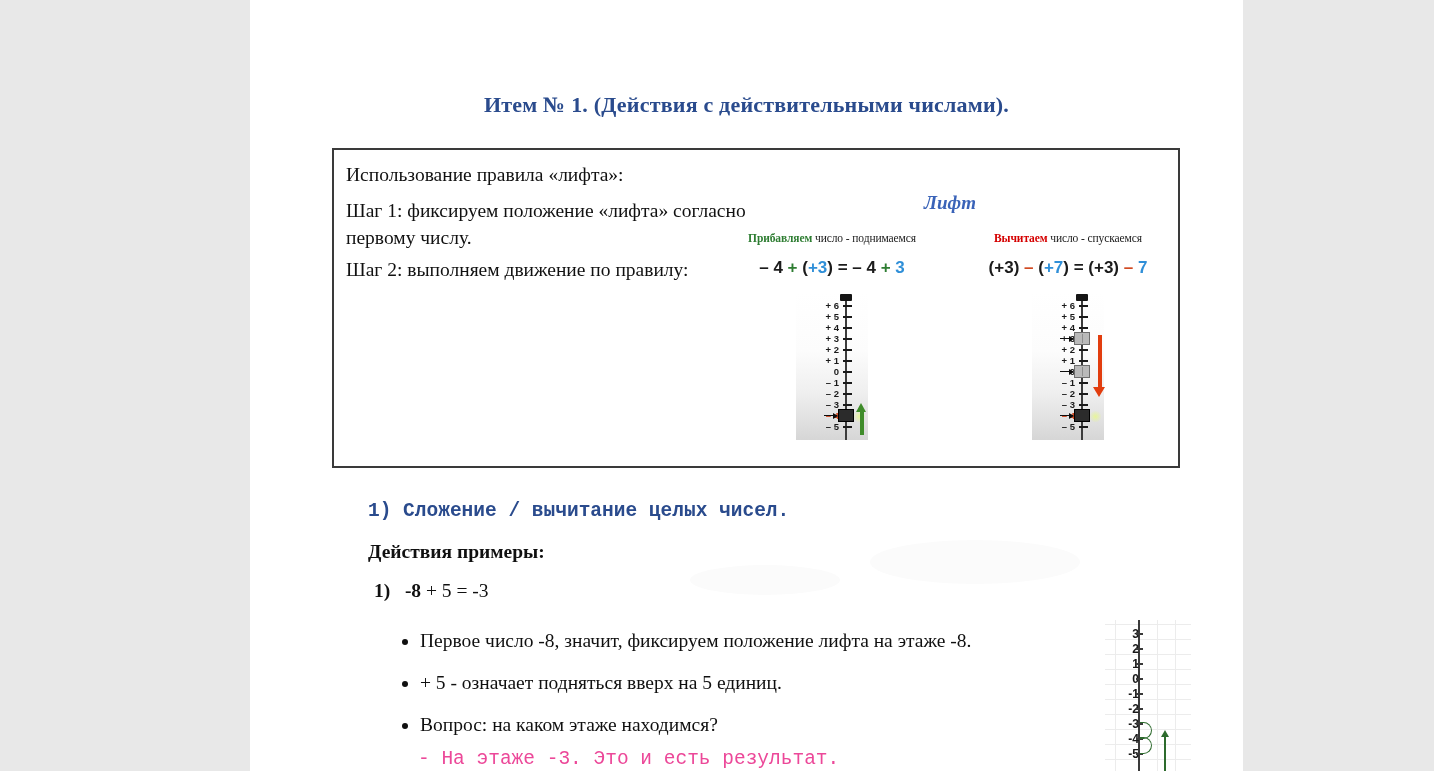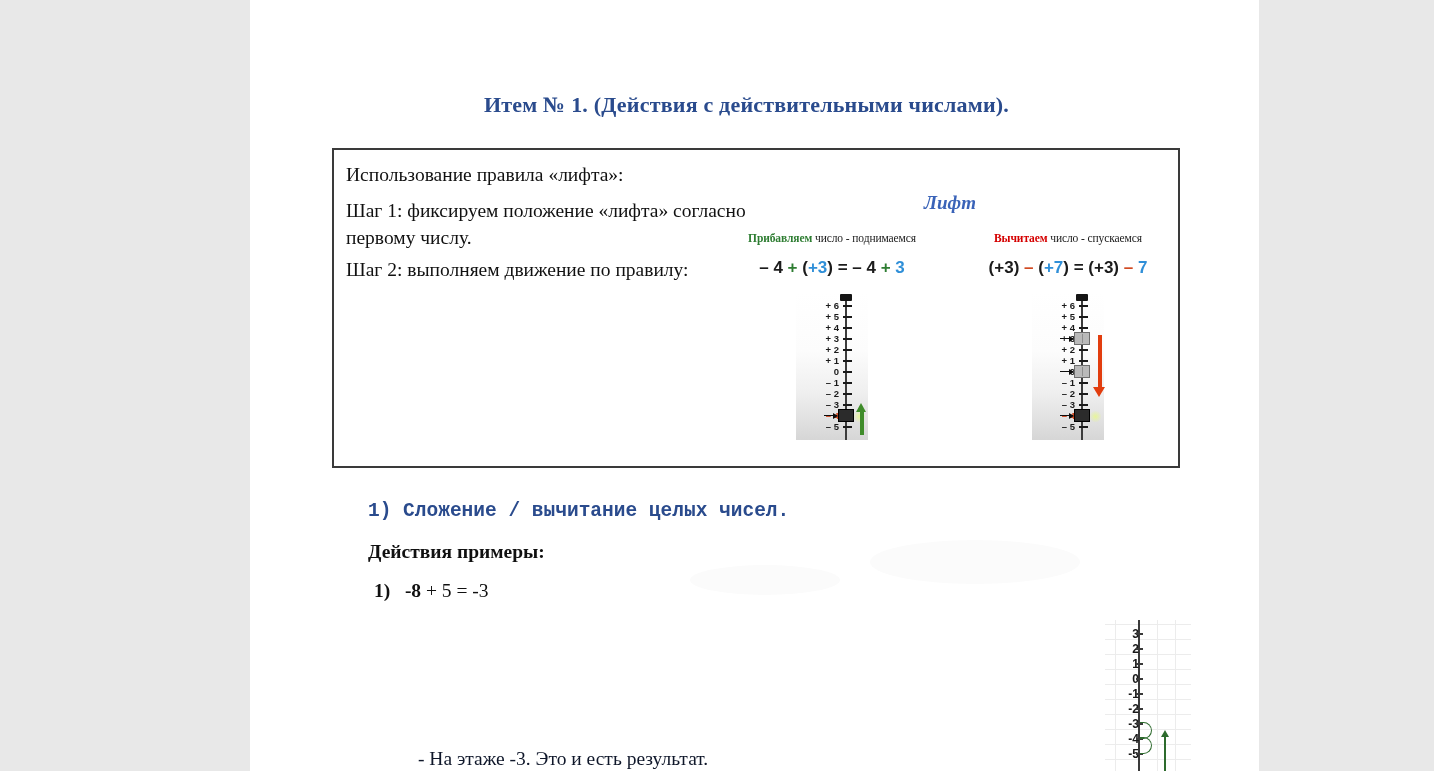--- a/index.html
+++ b/index.html
@@ -19,21 +19,20 @@
     height: 771px;
   }
   #page {
     position: absolute;
     left: 250px;
     top: 0;
     width: 993px;
     height: 771px;
     background: #ffffff;
     overflow: hidden;
-    padding-left: 16px;
   }
 
   
   .wm {
     position: absolute;
     background: #fbfbfb;
     border-radius: 50%;
     pointer-events: none;
   }
 
@@ -302,23 +301,23 @@
     font-family: "Liberation Serif", serif;
     font-size: 19.5px;
     color: #101010;
     line-height: 42px;
     list-style: disc;
   }
   #result-line {
     position: absolute;
     left: 168px;
     top: 748px;
-    font-family: Liberation Serif, serif;
+    font-family: Liberation Mono, monospace;
     font-size: 19.5px;
-    color: #0f172a;
+    color: #ec4899;
   }
 
   
   #numline {
     position: absolute;
     left: 855px;
     top: 620px;
     width: 86px;
     height: 151px;
     background: #ffffff;
@@ -562,20 +561,25 @@
 
     <div id="section-heading">1) Сложение / вычитание целых чисел.</div>
     <div id="solved-label">Действия примеры:</div>
 
     <div id="example-line">
       <span class="idx">1)</span>
       <span>&nbsp;</span>
       <span class="lead">-8</span><span> + 5 = -3</span>
     </div>
 
+    <ul id="explain-list">
+      <li>Первое число -8, значит, фиксируем положение лифта на этаже -8.</li>
+      <li>+ 5 - означает подняться вверх на 5 единиц.</li>
+      <li>Вопрос: на каком этаже находимся?</li>
+    </ul>
 
     <div id="result-line">- На этаже -3. Это и есть результат.</div>
 
     <div id="numline">
         <div class="nl-grid-h" style="top: 4px;"></div>
         <div class="nl-grid-h" style="top: 19px;"></div>
         <div class="nl-grid-h" style="top: 34px;"></div>
         <div class="nl-grid-h" style="top: 49px;"></div>
         <div class="nl-grid-h" style="top: 64px;"></div>
         <div class="nl-grid-h" style="top: 79px;"></div>

